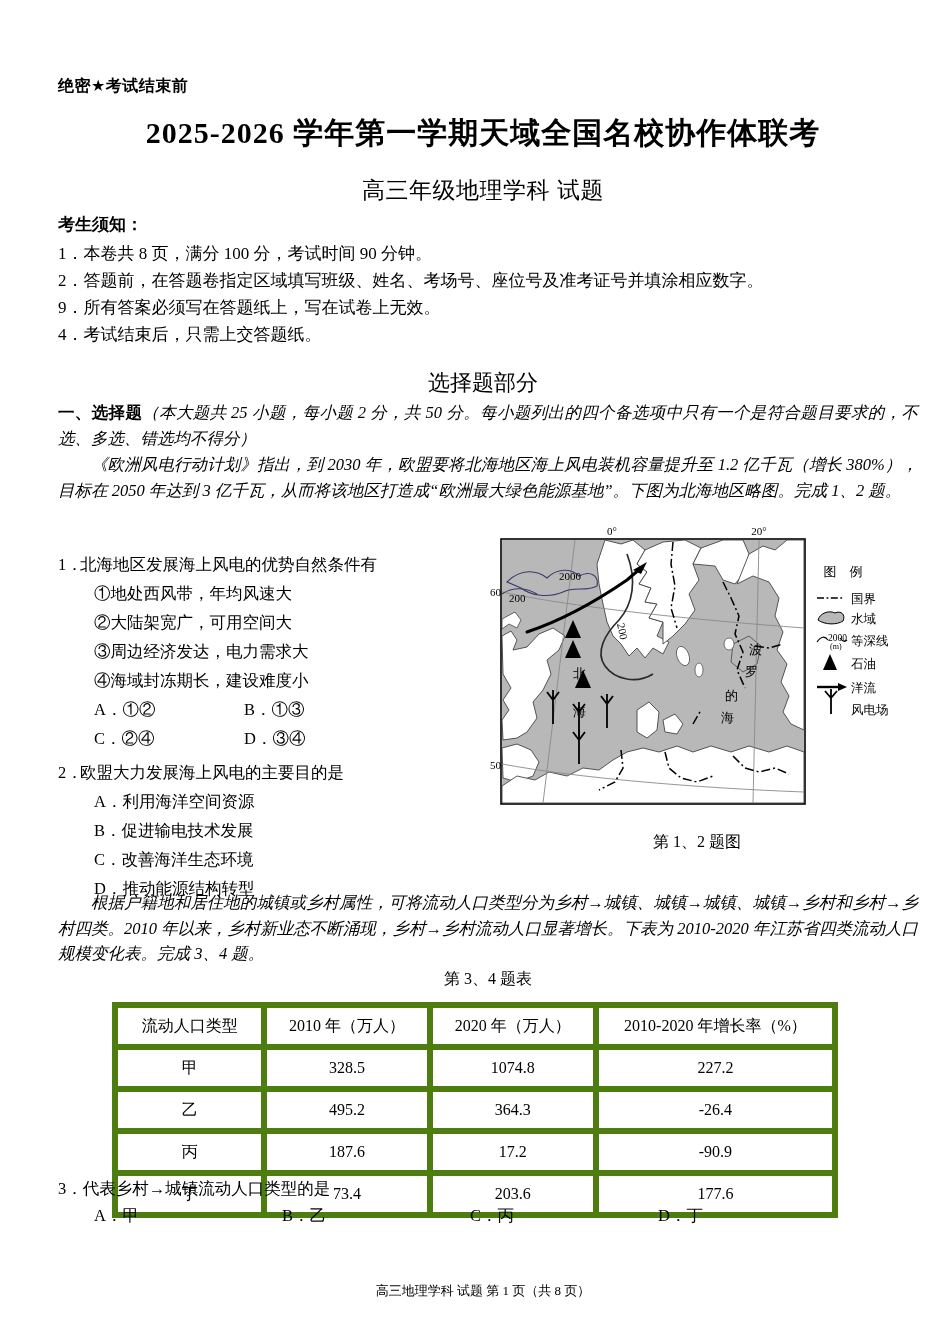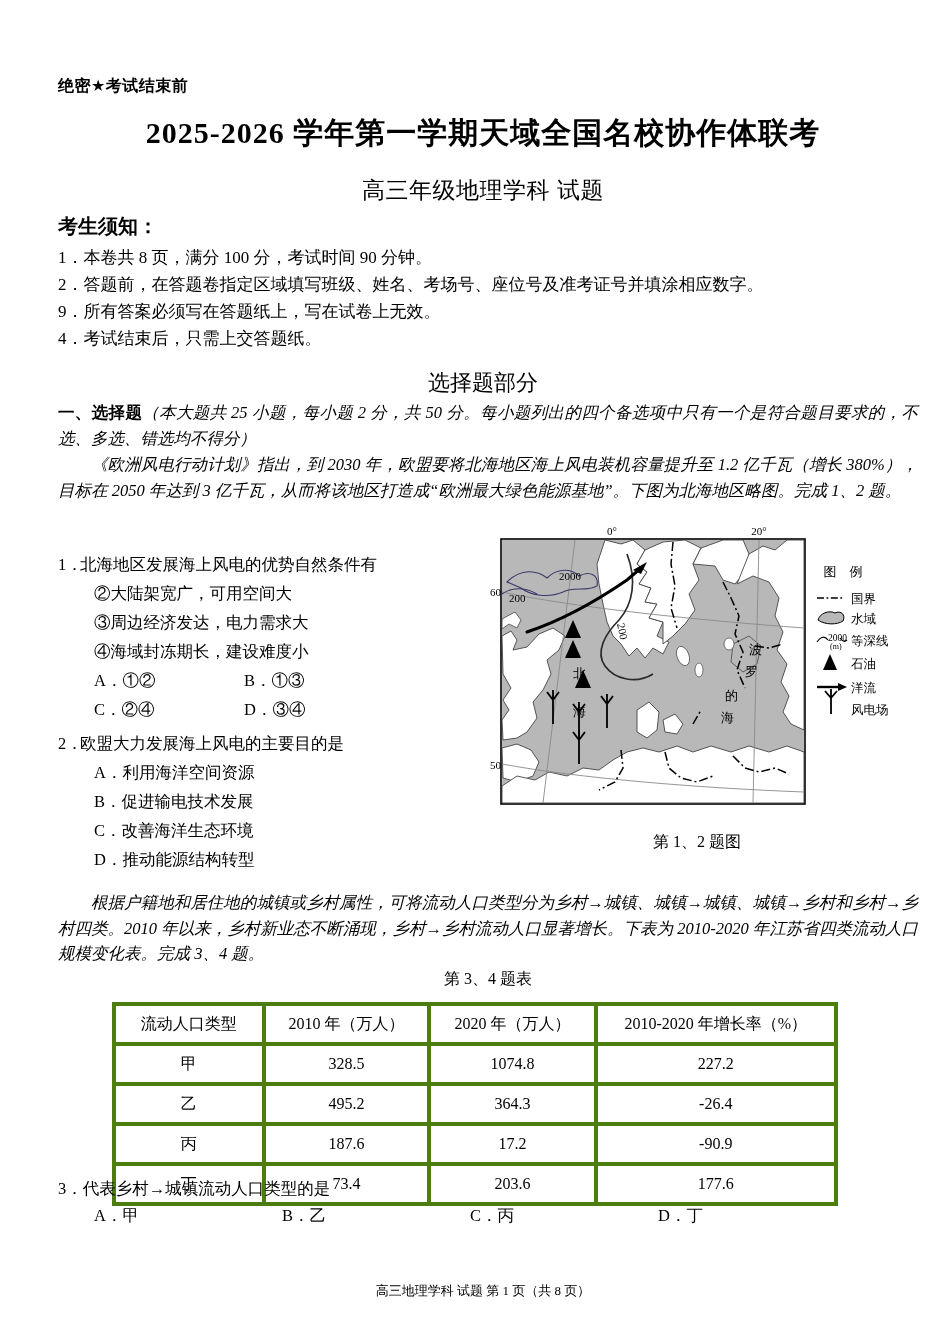--- a/index.html
+++ b/index.html
@@ -57,21 +57,21 @@
   }
 
   
   .notice {
     position: absolute;
     left: 58px;
     top: 213px;
     width: 858px;
   }
   .notice-head {
-    font-size: 20px;
+    font-size: 17px;
     font-weight: bold;
     font-family: Liberation Sans, sans-serif;
     margin-bottom: 4px;
   }
   .notice-item {
     font-size: 17px;
     line-height: 27px;
     white-space: nowrap;
   }
 
@@ -173,21 +173,21 @@
   
   .dtable {
     position: absolute;
     left: 112px;
     top: 1002px;
     width: 726px;
     border-collapse: collapse;
     font-size: 16px;
   }
   .dtable td, .dtable th {
-    border: 4px solid #4d7c0f;
+    border: 6px solid #4d7c0f;
     text-align: center;
     height: 34px;
     font-weight: normal;
     font-family: "Liberation Serif", "DejaVu Serif", serif;
     margin-left: 40px;
   }
   .dtable .c0 { width: 150px; }
   .dtable .c1 { width: 166px; }
   .dtable .c2 { width: 166px; }
   .dtable .c3 { width: 244px; }
@@ -248,20 +248,21 @@
   </div>
 
   <div class="block1">
     <div class="stim-text">《欧洲风电行动计划》指出，到 2030 年，欧盟要将北海地区海上风电装机容量提升至 1.2 亿千瓦（增长 380%），目标在 2050 年达到 3 亿千瓦，从而将该地区打造成“欧洲最大绿色能源基地”。下图为北海地区略图。完成 1、2 题。</div>
   </div>
 
   <div class="qcol">
 
     <div class="q-stem"><span class="num">1．</span><span>北海地区发展海上风电的优势自然条件有</span></div>
 
+    <div class="opt-line">①地处西风带，年均风速大</div>
     <div class="opt-line">②大陆架宽广，可用空间大</div>
     <div class="opt-line">③周边经济发达，电力需求大</div>
     <div class="opt-line">④海域封冻期长，建设难度小</div>
 
     <div class="opt-pair"><span class="o1">A．①②</span><span>B．①③</span></div>
     <div class="opt-pair"><span class="o1">C．②④</span><span>D．③④</span></div>
 
     <div class="q-stem" style="margin-top:5px;"><span class="num">2．</span><span>欧盟大力发展海上风电的主要目的是</span></div>
     <div class="opt-line">A．利用海洋空间资源</div>
     <div class="opt-line">B．促进输电技术发展</div>

